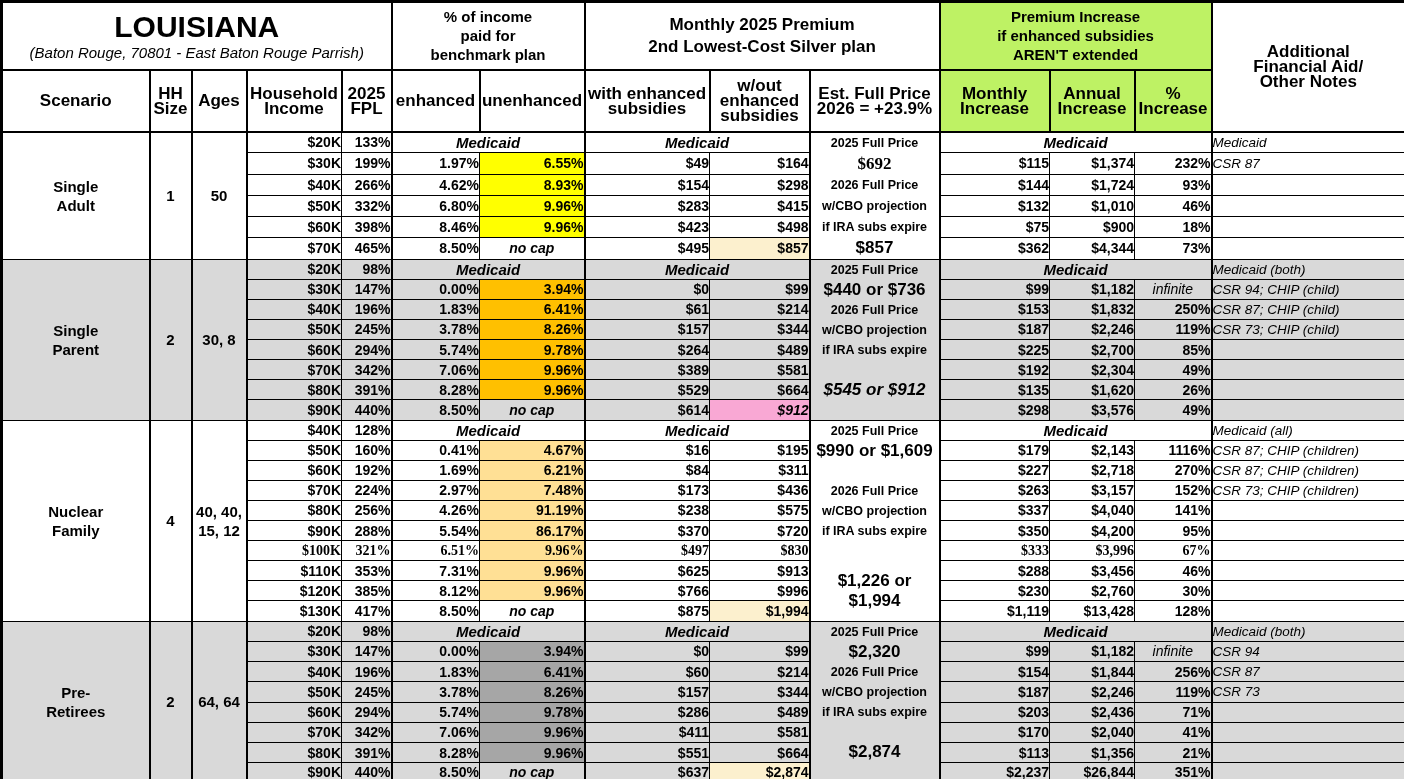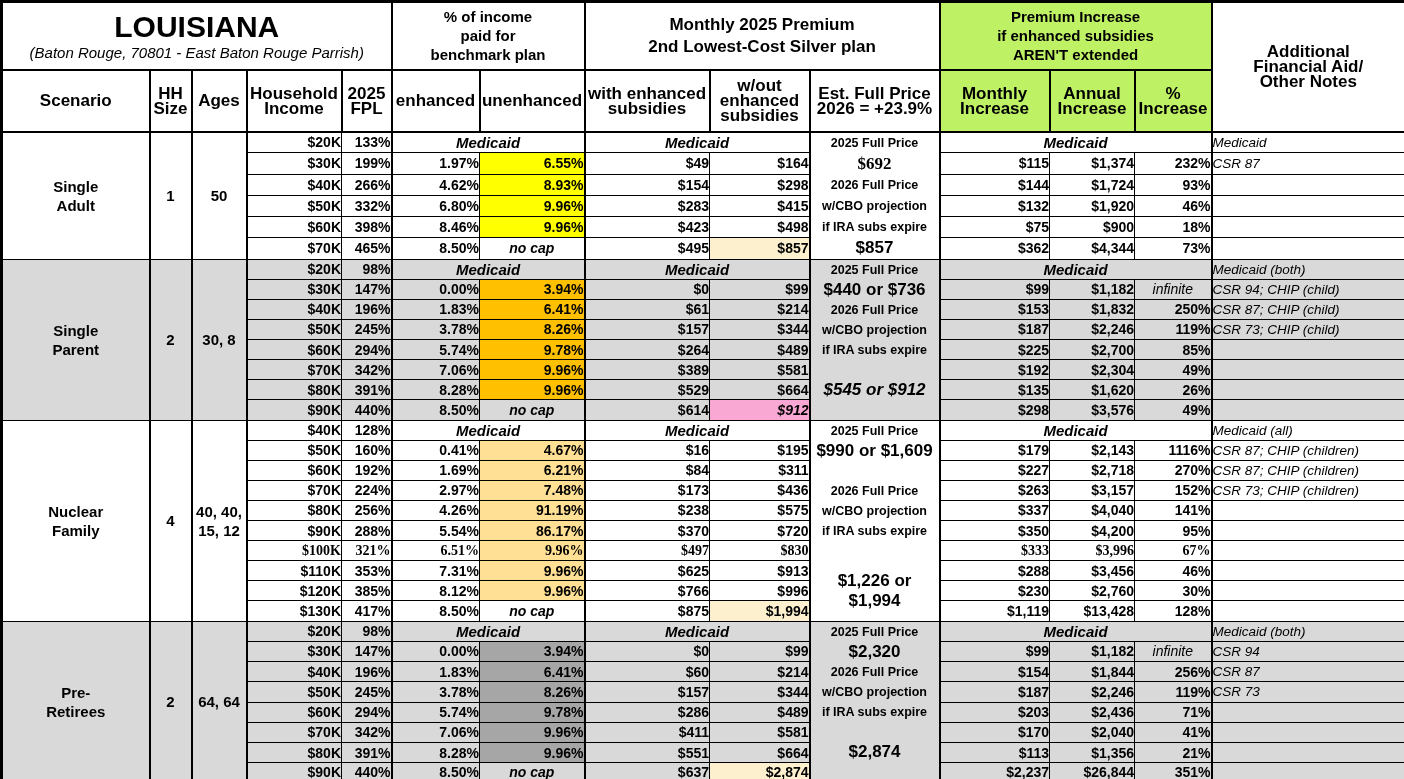--- a/index.html
+++ b/index.html
@@ -145,21 +145,21 @@
         <td class="note b2l"></td>
       </tr>
       <tr style="height: 21px;">
         <td class="num b2l">$50K</td>
         <td class="num">332%</td>
         <td class="num b2l">6.80%</td>
         <td class="num" style="background: rgb(255, 255, 0);">9.96%</td>
         <td class="num b2l">$283</td>
         <td class="num">$415</td>
         <td class="num b2l">$132</td>
-        <td class="num">$1,920</td>
+        <td class="num">$1,010</td>
         <td class="num">46%</td>
         <td class="note b2l"></td>
       </tr>
       <tr style="height: 21px;">
         <td class="num b2l">$60K</td>
         <td class="num">398%</td>
         <td class="num b2l">8.46%</td>
         <td class="num" style="background: rgb(255, 255, 0);">9.96%</td>
         <td class="num b2l">$423</td>
         <td class="num">$498</td>

